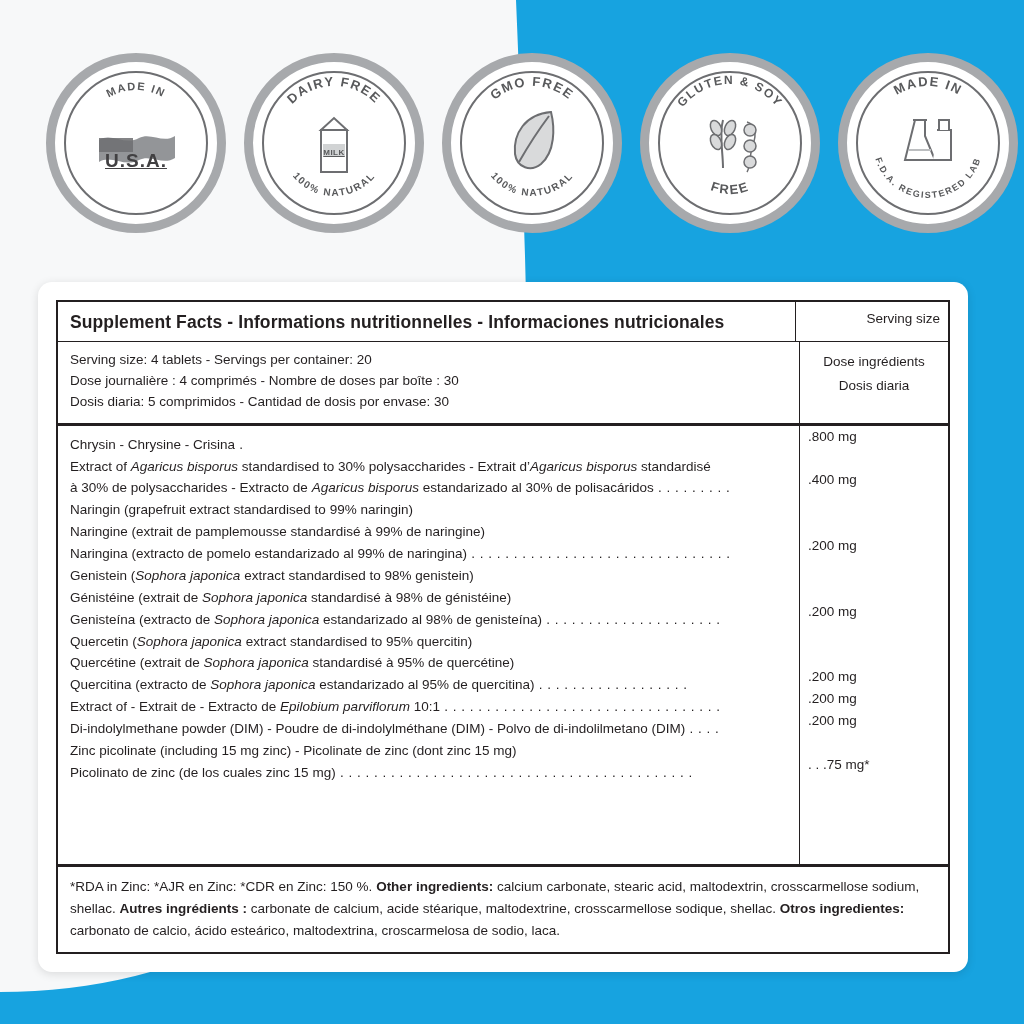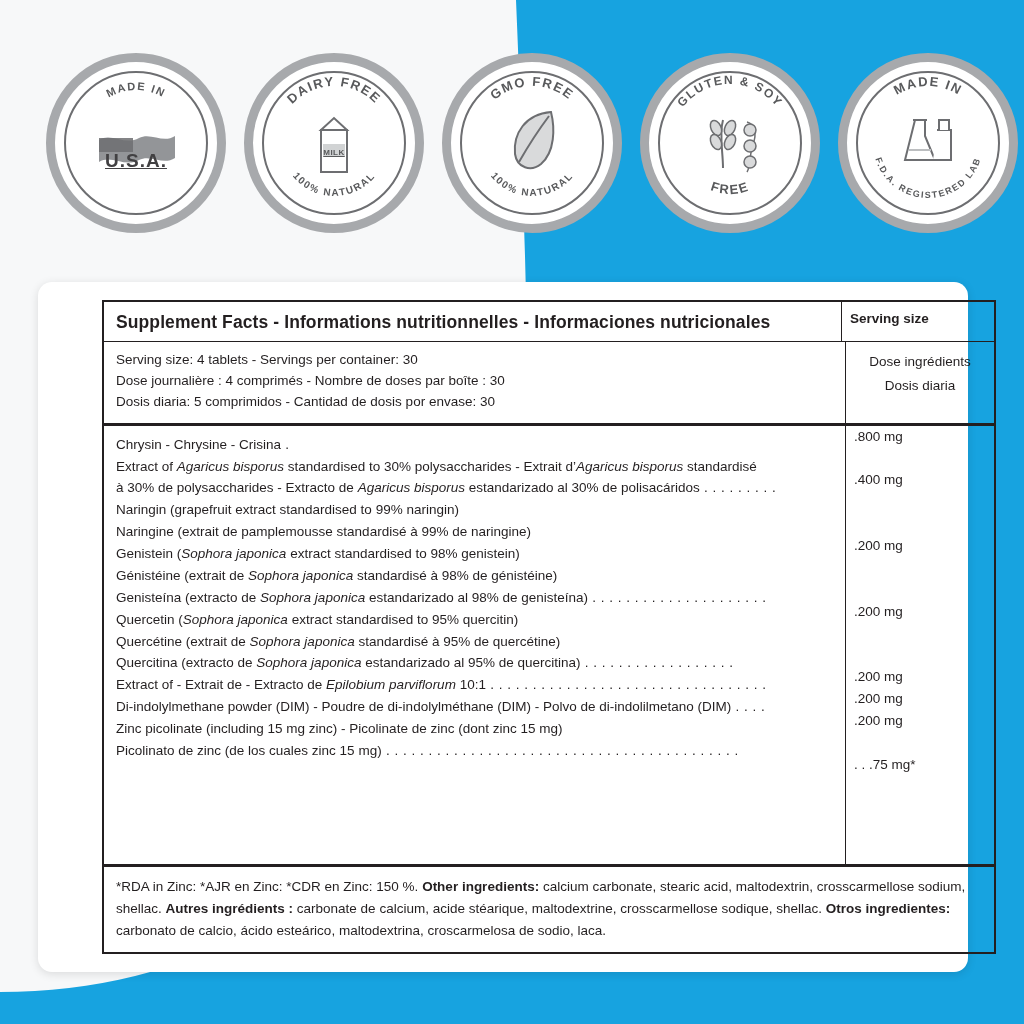--- a/index.html
+++ b/index.html
@@ -100,42 +100,40 @@
   }
   .facts-table {
     width: 100%;
     height: 100%;
     border: 2px solid #231f20;
     box-sizing: border-box;
     display: flex;
     flex-direction: column;
     font-size: 13.5px;
     color: #231f20;
-    margin-left: 46px;
   }
   .row-title {
     display: flex;
     border-bottom: 1.5px solid #231f20;
   }
   .title-left {
     flex: 1;
     padding: 10px 12px 8px 12px;
     font-size: 17.5px;
     font-weight: bold;
     letter-spacing: 0.1px;
     border-right: 1.5px solid #231f20;
     white-space: nowrap;
   }
   .title-right {
     width: 136px;
     padding: 10px 8px 8px 8px;
-    text-align: left;
+    text-align: right;
     font-size: 13.5px;
     line-height: 1.0;
-    font-weight: bold;
   }
   .row-serving {
     display: flex;
     border-bottom: 3px solid #231f20;
   }
   .serving-left {
     flex: 1;
     padding: 8px 12px 10px 12px;
     border-right: 1.5px solid #231f20;
     line-height: 1.55;
@@ -307,37 +305,38 @@
 
       <div class="row-title">
         <div class="title-left">Supplement Facts - Informations nutritionnelles - Informaciones nutricionales</div>
         <div class="title-right">
           <div>Serving size</div>
         </div>
       </div>
 
       <div class="row-serving">
         <div class="serving-left">
-          <div>Serving size: 4 tablets - Servings per container: 30</div>
+          <div>Serving size: 4 tablets - Servings per container: 20</div>
           <div>Dose journalière : 4 comprimés - Nombre de doses par boîte : 30</div>
           <div>Dosis diaria: 5 comprimidos - Cantidad de dosis por envase: 30</div>
         </div>
         <div class="serving-right">
           <div>Dose ingrédients</div>
           <div>Dosis diaria</div>
         </div>
       </div>
 
       <div class="row-ing">
         <div class="ing-left" id="ing-left">
             <div class="ing-line">Chrysin - Chrysine - Crisina<span class="dots">  .</span></div>
             <div class="ing-line">Extract of <i class="it">Agaricus bisporus</i> standardised to 30% polysaccharides - Extrait d’<i class="it">Agaricus bisporus</i> standardisé<span class="dots"></span></div>
             <div class="ing-line">à 30% de polysaccharides - Extracto de <i class="it">Agaricus bisporus</i> estandarizado al 30% de polisacáridos<span class="dots"> . . . . . . . . .</span></div>
             <div class="ing-line">Naringin (grapefruit extract standardised to 99% naringin)<span class="dots"></span></div>
             <div class="ing-line">Naringine (extrait de pamplemousse standardisé à 99% de naringine)<span class="dots"></span></div>
+            <div class="ing-line">Naringina (extracto de pomelo estandarizado al 99% de naringina)<span class="dots"> . . . . . . . . . . . . . . . . . . . . . . . . . . . . . . .</span></div>
             <div class="ing-line">Genistein (<i class="it">Sophora japonica</i> extract standardised to 98% genistein)<span class="dots"></span></div>
             <div class="ing-line">Génistéine (extrait de <i class="it">Sophora japonica</i> standardisé à 98% de génistéine)<span class="dots"></span></div>
             <div class="ing-line">Genisteína (extracto de <i class="it">Sophora japonica</i> estandarizado al 98% de genisteína)<span class="dots"> . . . . . . . . . . . . . . . . . . . . .</span></div>
             <div class="ing-line">Quercetin (<i class="it">Sophora japonica</i> extract standardised to 95% quercitin)<span class="dots"></span></div>
             <div class="ing-line">Quercétine (extrait de <i class="it">Sophora japonica</i> standardisé à 95% de quercétine)<span class="dots"></span></div>
             <div class="ing-line">Quercitina (extracto de <i class="it">Sophora japonica</i> estandarizado al 95% de quercitina)<span class="dots"> . . . . . . . . . . . . . . . . . .</span></div>
             <div class="ing-line">Extract of - Extrait de - Extracto de <i class="it">Epilobium parviflorum</i> 10:1<span class="dots"> . . . . . . . . . . . . . . . . . . . . . . . . . . . . . . . . .</span></div>
             <div class="ing-line">Di-indolylmethane powder (DIM) - Poudre de di-indolylméthane (DIM) - Polvo de di-indolilmetano (DIM)<span class="dots"> . . . .</span></div>
             <div class="ing-line">Zinc picolinate (including 15 mg zinc) - Picolinate de zinc (dont zinc 15 mg)<span class="dots"></span></div>
             <div class="ing-line">Picolinato de zinc (de los cuales zinc 15 mg)<span class="dots"> . . . . . . . . . . . . . . . . . . . . . . . . . . . . . . . . . . . . . . . . . .</span></div>

